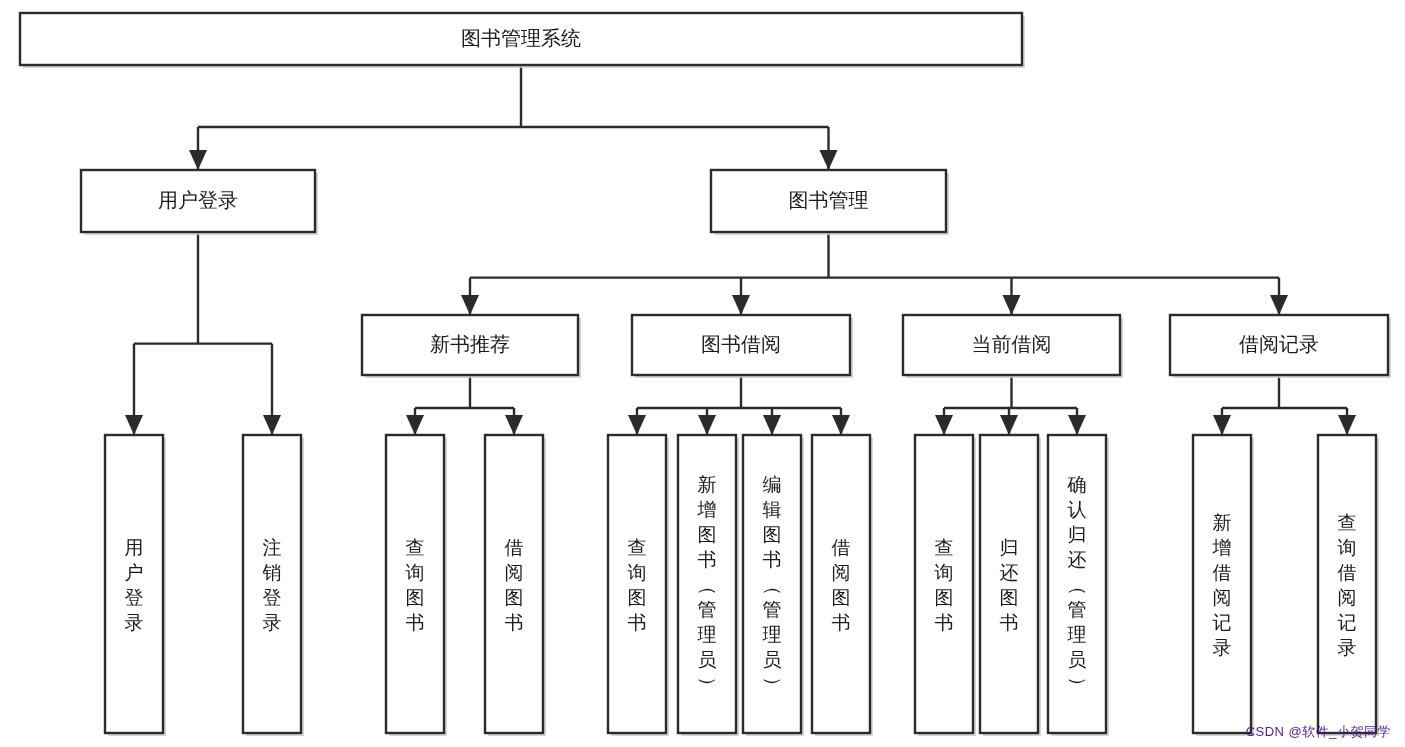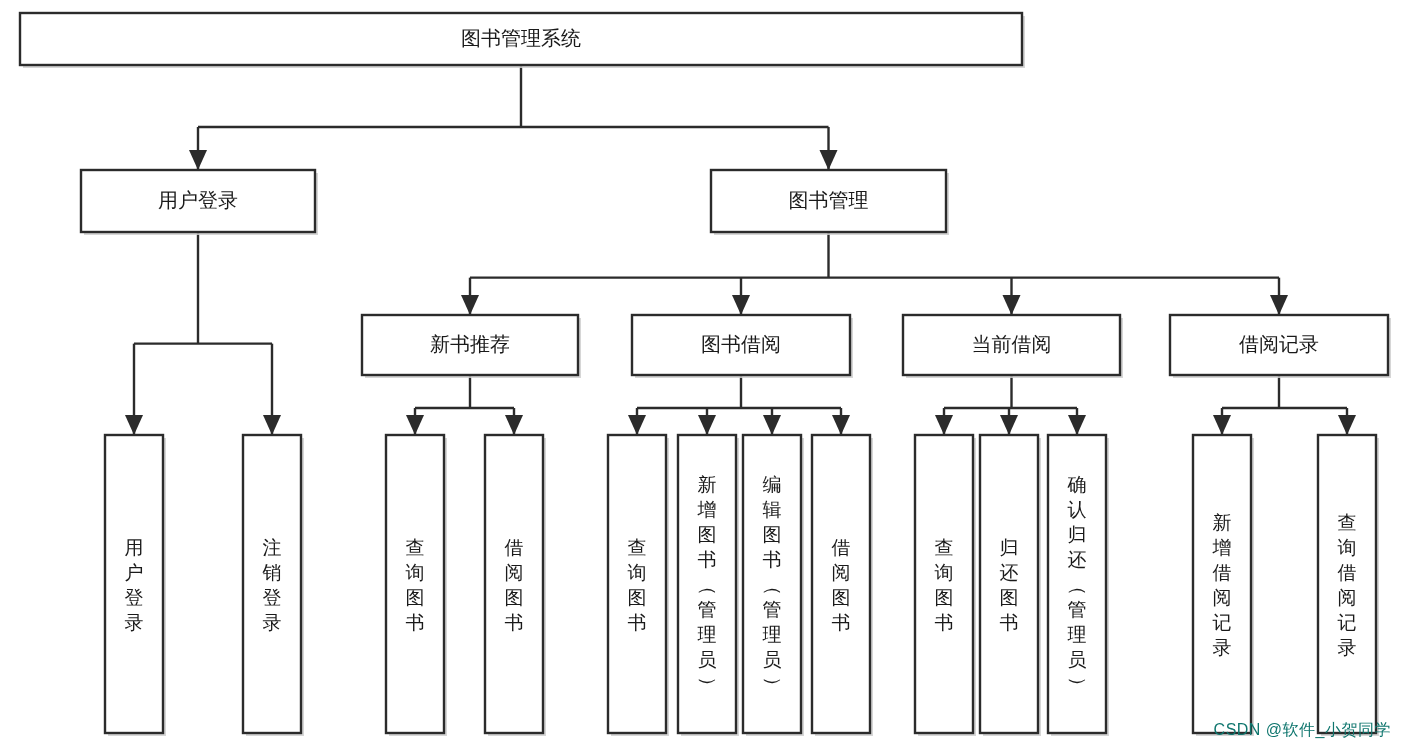--- a/index.html
+++ b/index.html
@@ -57,22 +57,22 @@
     font-family: "Liberation Sans", "DejaVu Sans", sans-serif;
     fill: #1a1a1a;
     font-size: 19px;
     text-anchor: middle;
   }
   .watermark {
     position: absolute;
     right: 14px;
     bottom: 6px;
     font-family: "Liberation Sans", "DejaVu Sans", sans-serif;
-    font-size: 16px;
-    color: #0f766e;
+    font-size: 13px;
+    color: #4c1d95;
     letter-spacing: 0.5px;
     white-space: nowrap;
     user-select: none;
   }
 </style>
 </head>
 <body>
 
 <div id="diagram-root">
   <svg class="flow-canvas" viewBox="0 0 1405 747" xmlns="http://www.w3.org/2000/svg">

